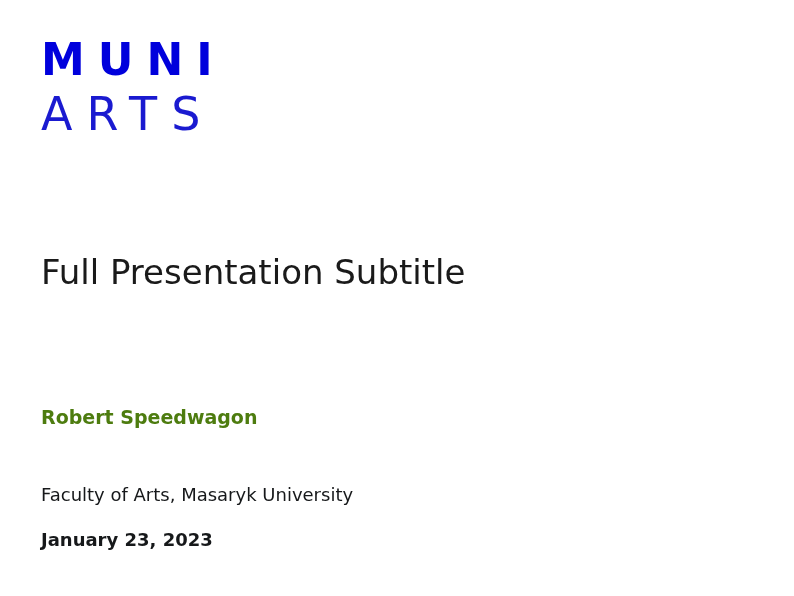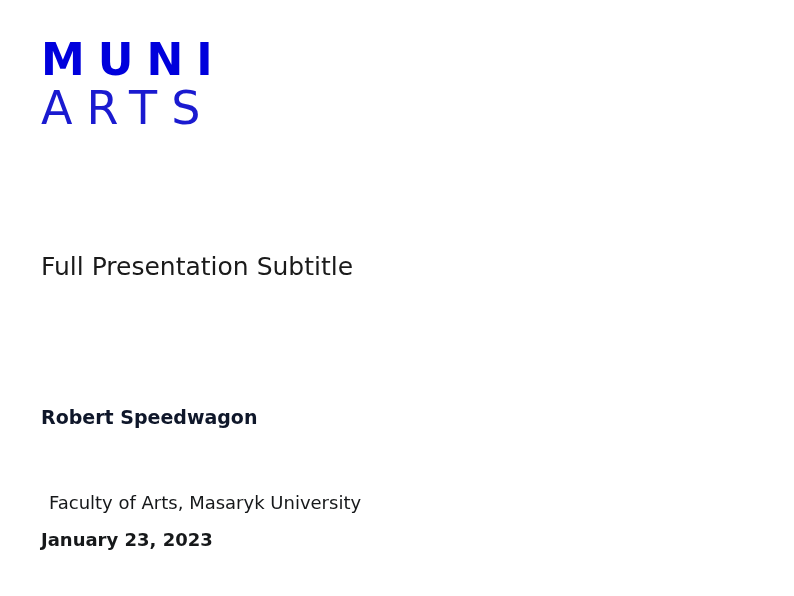--- a/index.html
+++ b/index.html
@@ -43,20 +43,21 @@
   }
 
   .logo-arts {
     font-family: "DejaVu Sans", "Liberation Sans", sans-serif;
     font-size: 46px;
     font-weight: 400;
     letter-spacing: 14px;
     color: #1a1ad0;
     line-height: 1.05;
     display: block;
+    margin-top: 6px;
   }
 
   
   .title-block {
     position: absolute;
     left: 41px;
     top: 242px;
     width: 700px;
   }
 
@@ -65,55 +66,55 @@
     font-size: 40px;
     font-weight: 700;
     color: #0000dc;
     line-height: 1.12;
     letter-spacing: -0.2px;
     margin: 0;
   }
 
   .slide-subtitle {
     font-family: "DejaVu Sans", "Liberation Sans", sans-serif;
-    font-size: 25px;
+    font-size: 34px;
     font-weight: 400;
     color: #1a1a1a;
     line-height: 1.2;
     margin: 10px 0 0 0;
   }
 
   
   .author-block {
     position: absolute;
     left: 41px;
     top: 404px;
     width: 700px;
   }
 
   .author-name,
   .author-email {
     font-family: "DejaVu Sans", "Liberation Sans", sans-serif;
     font-size: 19px;
     font-weight: 700;
-    color: #0f172a;
+    color: #4d7c0f;
     line-height: 1.45;
     margin: 0;
   }
 
   .affiliation {
     position: absolute;
     left: 41px;
     top: 483px;
     font-family: "DejaVu Sans", "Liberation Sans", sans-serif;
     font-size: 18px;
     font-weight: 400;
     color: #16181a;
     line-height: 1.3;
-    margin: 8px;
+    margin: 0;
   }
 
   .date {
     position: absolute;
     left: 41px;
     top: 528px;
     font-family: "DejaVu Sans", "Liberation Sans", sans-serif;
     font-size: 18px;
     font-weight: 700;
     color: #16181a;

